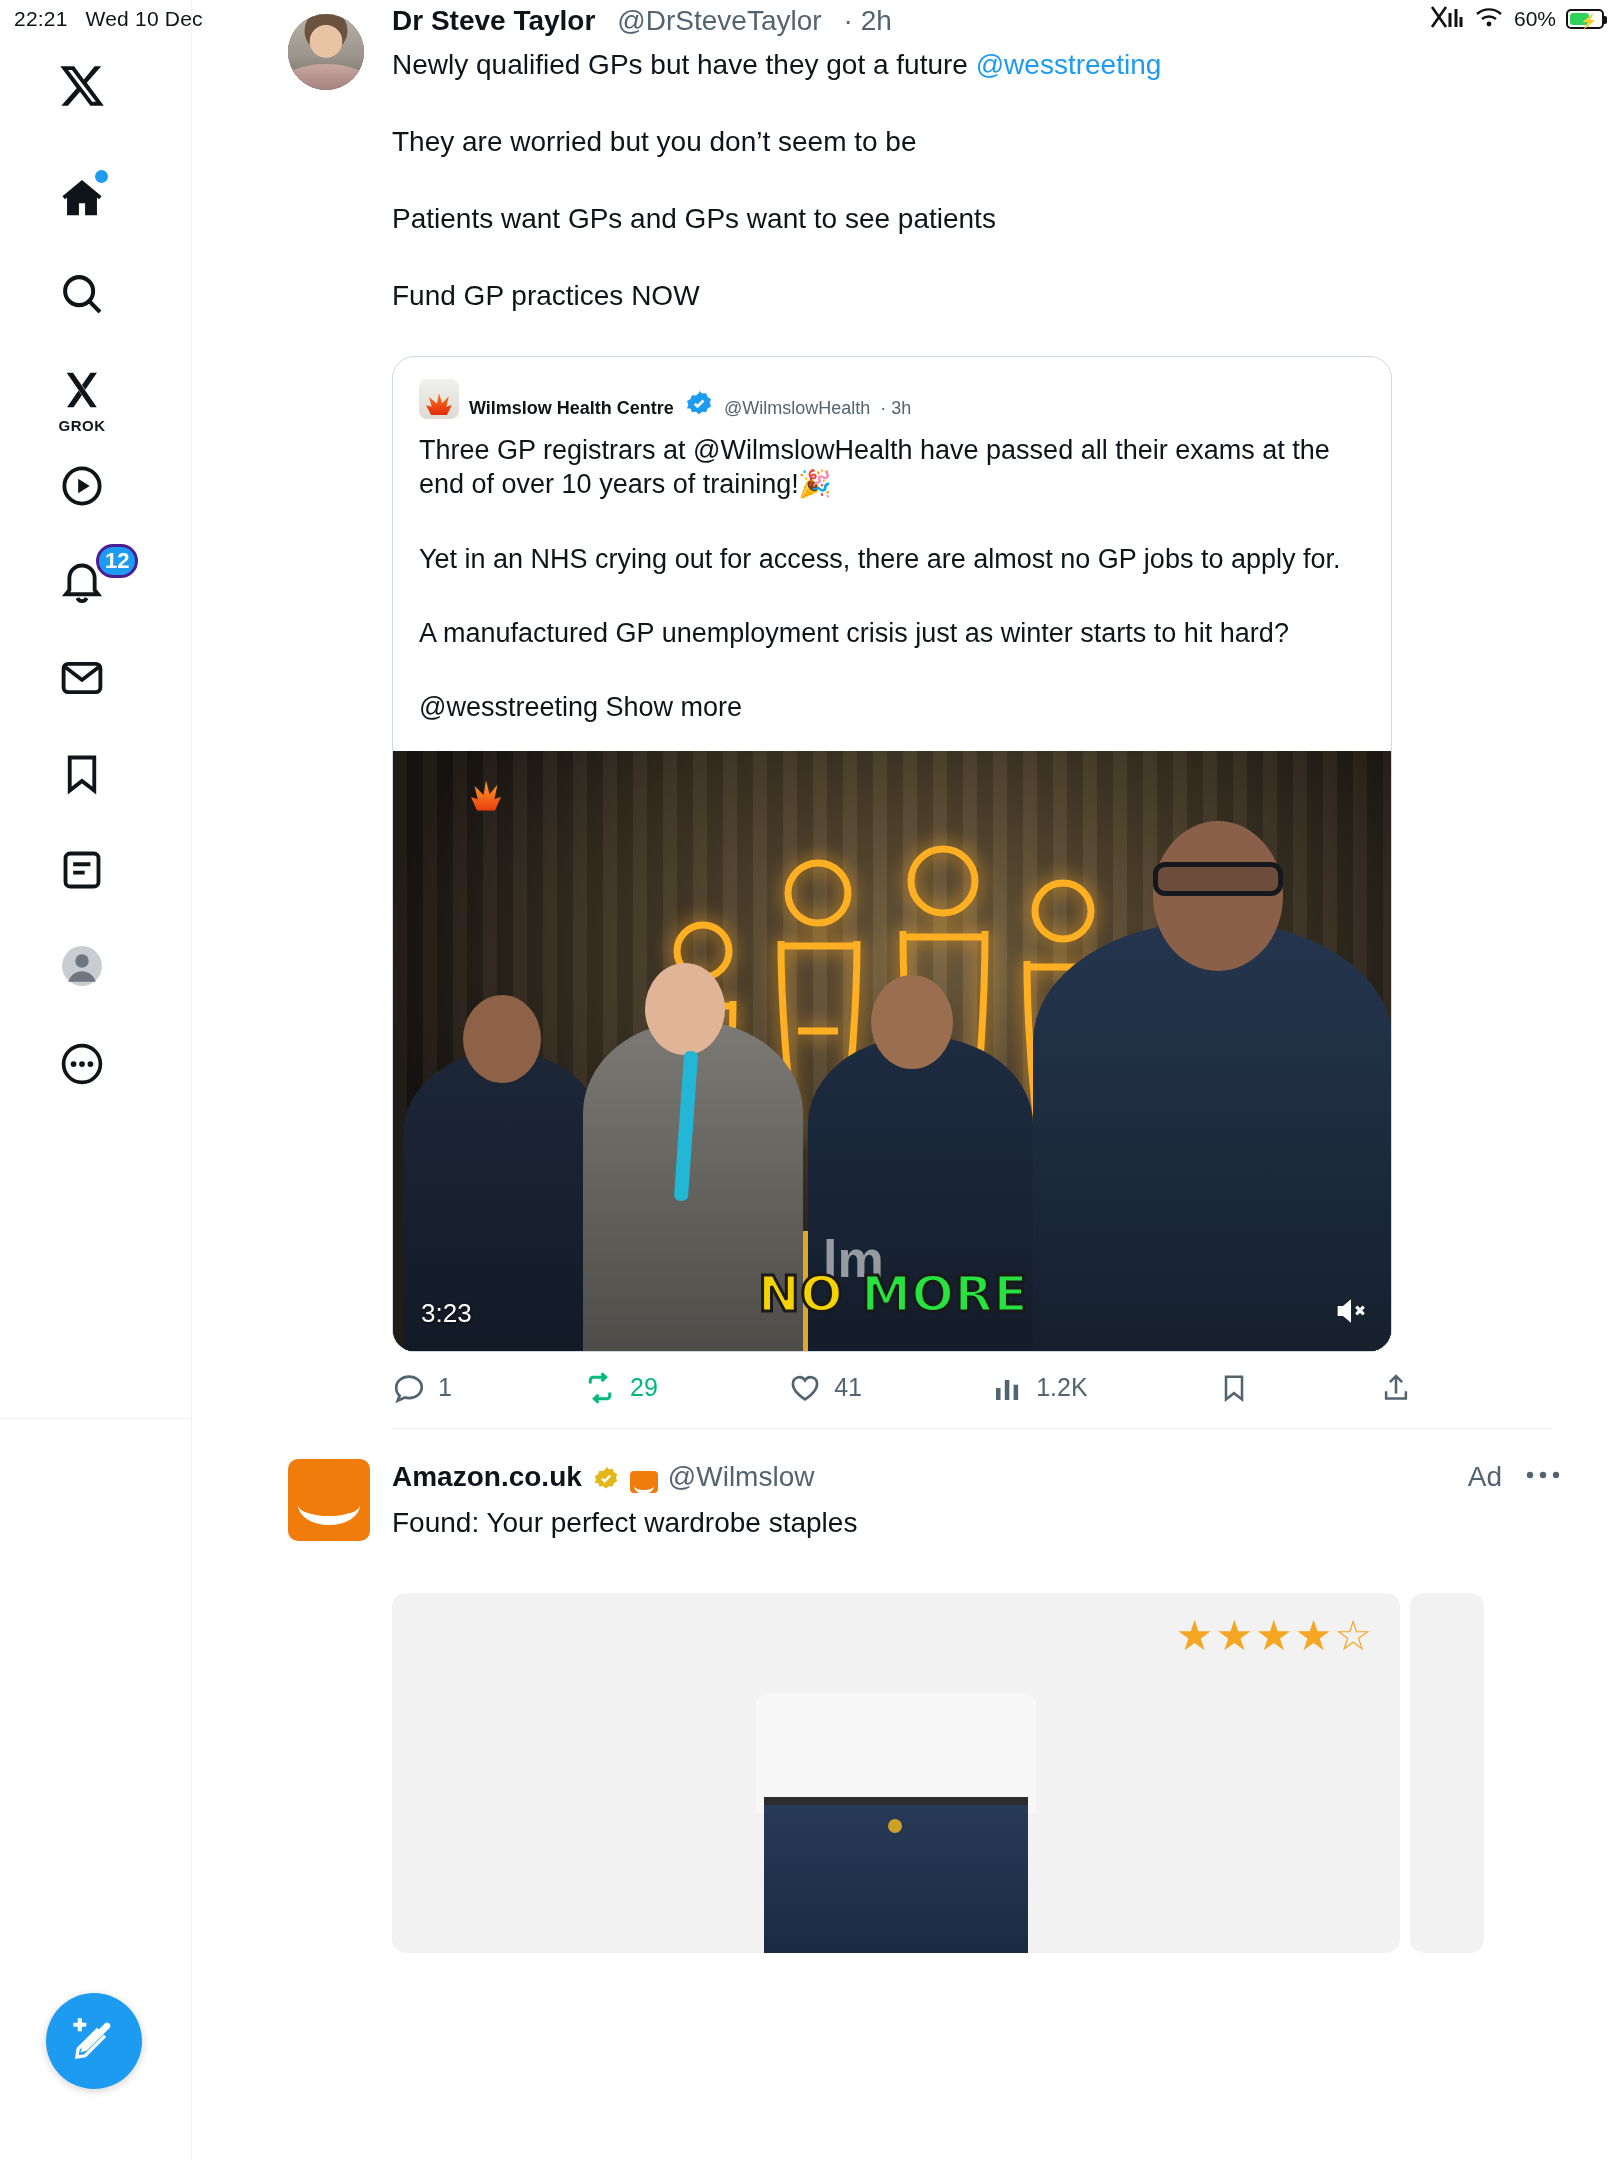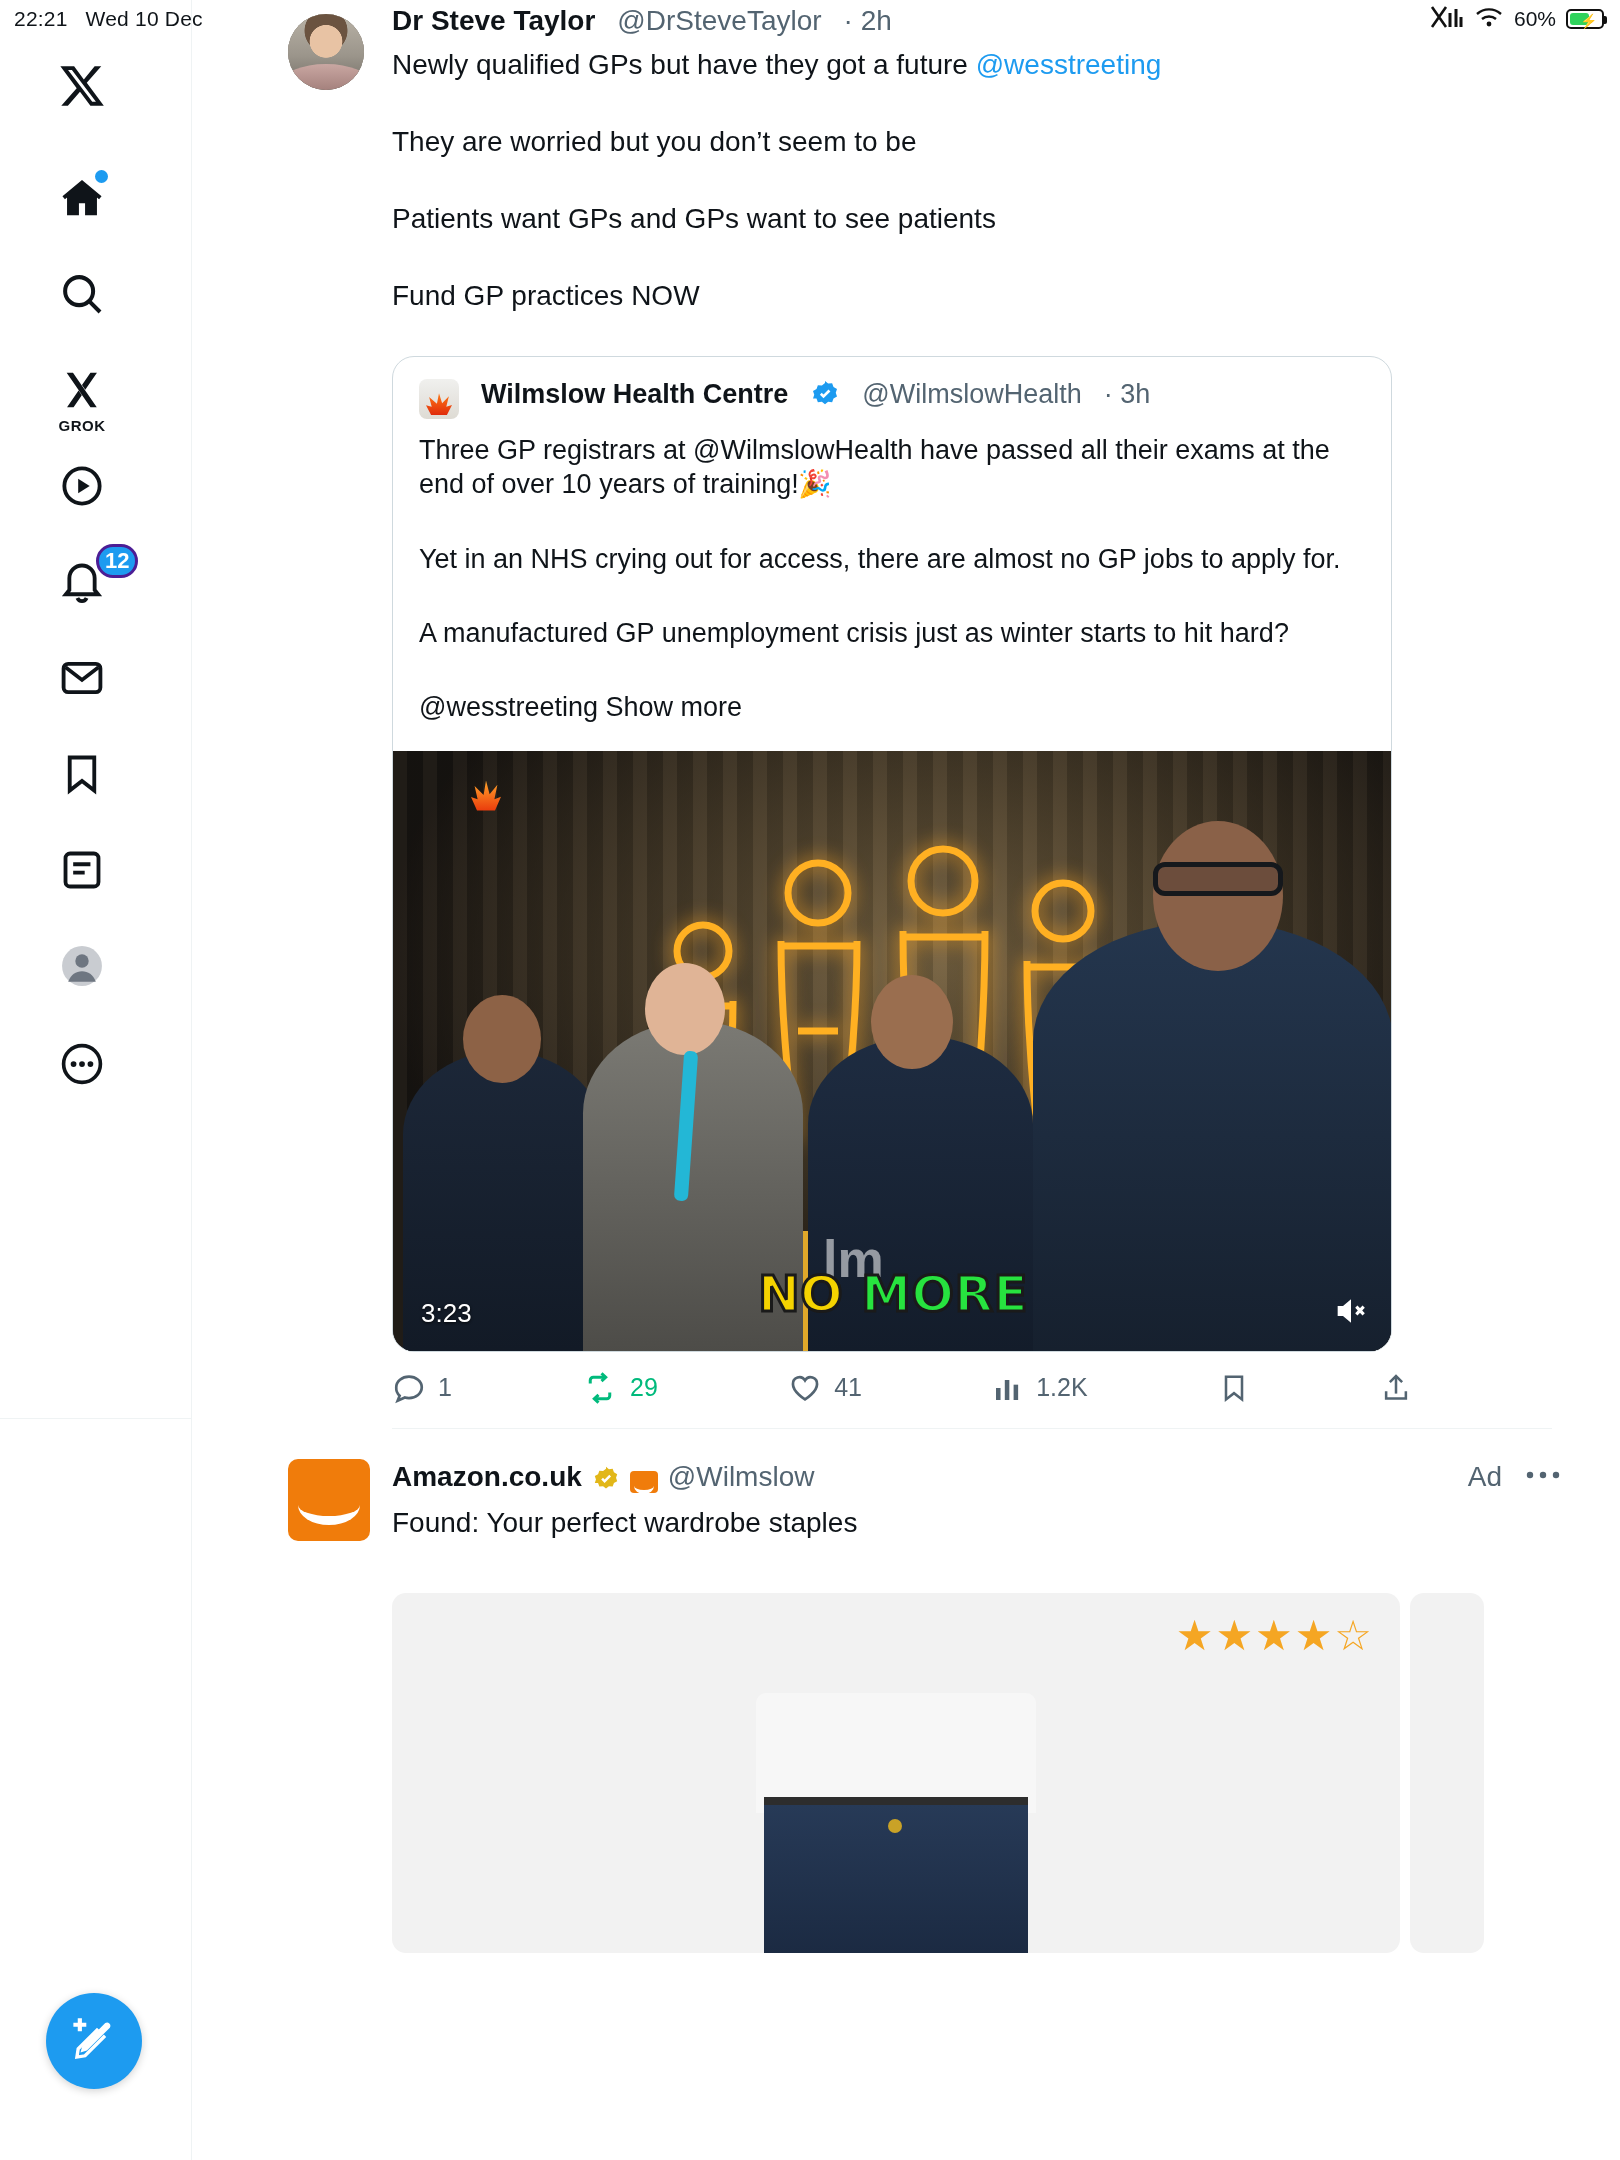--- a/index.html
+++ b/index.html
@@ -189,23 +189,23 @@
   
   .quote {
     margin: 0 0 0 200px;
     width: 1000px;
     border: 1px solid #cfd9de;
     border-radius: 22px;
     overflow: hidden;
     background: #fff;
   }
   .quote-head {
-    display: flex; align-items: flex-start; gap: 22px;
+    display: flex; align-items: flex-end; gap: 10px;
     padding: 22px 26px 0 26px;
-    font-size: 27px;
+    font-size: 18px;
     white-space: nowrap;
   }
   .q-avatar {
     width: 40px; height: 40px;
     border-radius: 8px;
     background: linear-gradient(#f0f0ee,#dedbd4);
     position: relative; overflow: hidden;
     flex: 0 0 auto;
   }
   .q-avatar:before {

